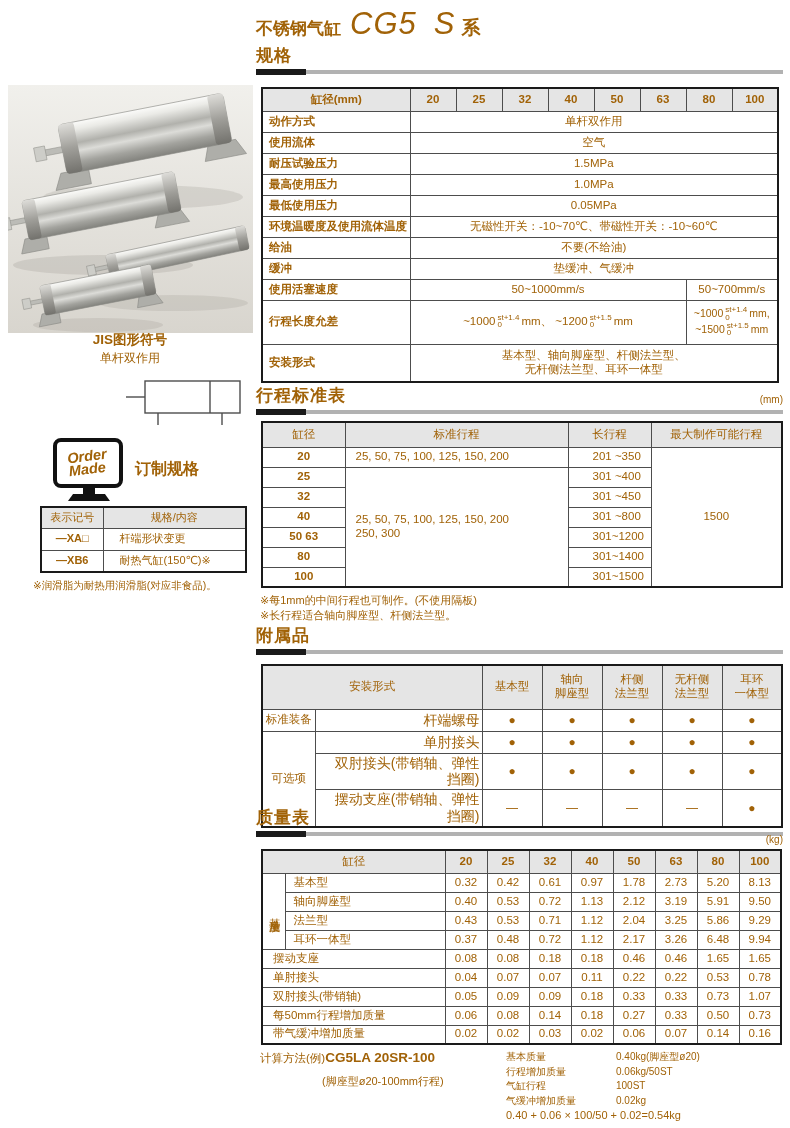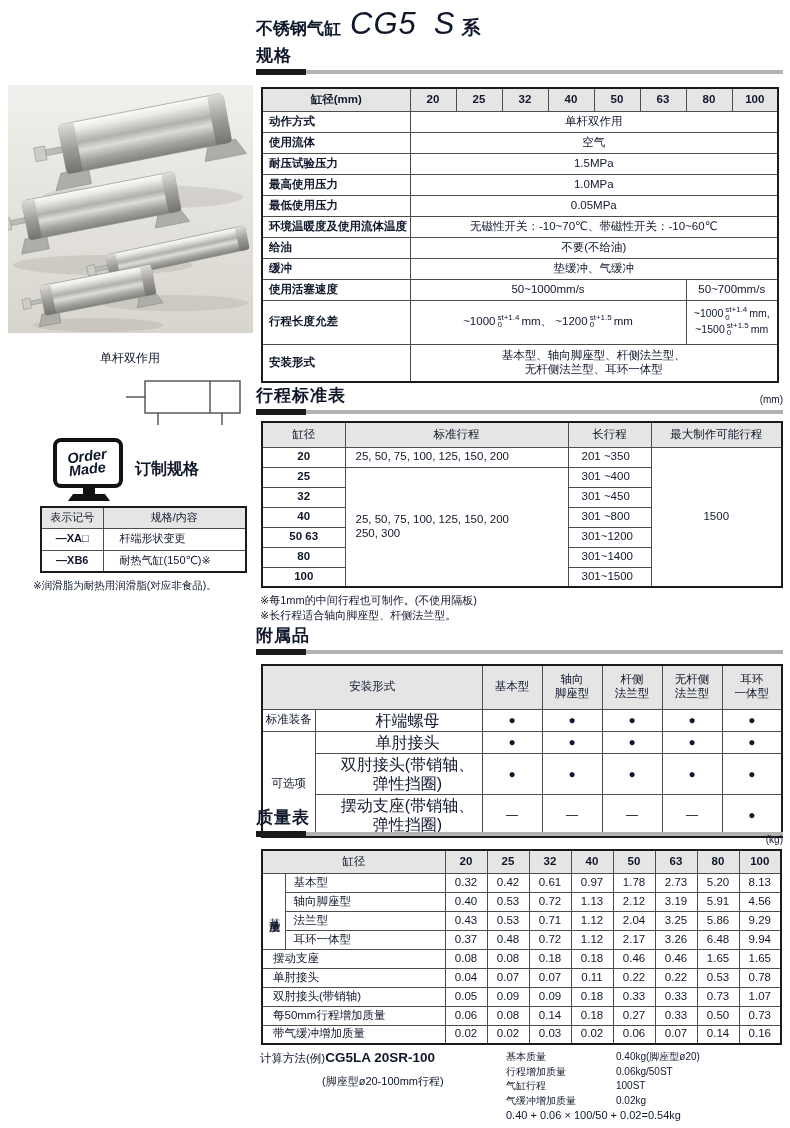--- a/index.html
+++ b/index.html
@@ -1,18 +1,18 @@
 <!DOCTYPE html>
 <html><head>
 <meta charset="utf-8">
 <style>
   *{box-sizing:border-box;margin:0;padding:0}
   body{margin:0;background:#fff}
   .page{position:relative;width:790px;height:1128px;background:#fff;
-        font-family:"Liberation Sans","DejaVu Sans",sans-serif;color:#0f172a;overflow:hidden}
+        font-family:"Liberation Sans","DejaVu Sans",sans-serif;color:#a16207;overflow:hidden}
   .abs{position:absolute}
 
   
   .title-row{left:256px;top:6px;display:flex;align-items:baseline}
   .t-prefix{font-size:17px;font-weight:bold}
   .t-model{font-size:31px;font-weight:normal;font-style:italic;letter-spacing:1px;margin-left:9px}
   .t-variant{margin-left:17px}
   .t-suffix{font-size:19px;font-weight:bold;margin-left:6px}
 
   
@@ -39,26 +39,26 @@
   .spec .mount-row td{height:38px}
   .tolv{white-space:nowrap}
   .tstack{display:inline-flex;flex-direction:column;align-items:flex-start;
           font-size:8px;line-height:7.5px;vertical-align:middle;margin:0 2px;position:relative;top:-1px}
   .tol-right{font-size:10.5px;line-height:14px}
 
   
   .stroke td{height:20px}
   .stroke .hd td{height:25px}
   .stroke .std{text-align:left;padding-left:10px}
-  .stroke .lng{text-align:left;padding-left:13px}
+  .stroke .lng{text-align:left;padding-left:24px}
 
   
   .acc td{height:22px}
   .acc .hd td{height:44px;background:#e5e5e5}
-  .acc .item{text-align:center;padding-left:20px;font-size:16px}
+  .acc .item{text-align:right;padding-left:6px;font-size:14px}
   .acc .mark{font-size:12px}
 
   
   .wt td{height:19px;font-size:11.5px}
   .wt .hd td{height:23px}
   .wt .wlabel{text-align:left;padding-left:8px}
   .wt .wlabel2{text-align:left;padding-left:10px}
   .vlabel{writing-mode:vertical-rl;text-orientation:upright;font-size:11px;letter-spacing:1px;padding:2px 0}
 
   
@@ -167,20 +167,21 @@
         <polygon points="96,26 112,26 118,38 92,38" fill="#aeaea9" stroke="#8a8a85" stroke-width="0.6"></polygon>
         <rect x="-15" y="11" width="15" height="4" fill="#bcbcb7" stroke="#8a8a85" stroke-width="0.5"></rect>
         <rect x="-20" y="8" width="8" height="10" fill="#cdcdc8" stroke="#8a8a85" stroke-width="0.5"></rect>
         <rect x="0" y="-2" width="113" height="30" rx="3" fill="url(#met)" stroke="#8a8a85" stroke-width="0.6"></rect>
         <rect x="0" y="-2" width="11" height="30" rx="2" fill="url(#capg)"></rect>
         <rect x="102" y="-2" width="11" height="30" rx="2" fill="url(#capg)"></rect>
       </g>
     </svg>
   </div>
 
+  <div class="abs jis-title">JIS图形符号</div>
   <div class="abs jis-sub">单杆双作用</div>
   <div class="abs jis-svg">
     <svg width="130" height="52" viewBox="0 0 130 52">
       <g stroke="#4d4d4d" stroke-width="1.4" fill="none">
         <line x1="0" y1="21" x2="19" y2="21"></line>
         <rect x="19" y="5" width="95" height="32"></rect>
         <line x1="84" y1="5" x2="84" y2="37"></line>
         <line x1="32" y1="37" x2="32" y2="49"></line>
         <line x1="96" y1="37" x2="96" y2="49"></line>
       </g>
@@ -528,21 +529,21 @@
 
         <tr>
           <td class="wlabel">轴向脚座型</td>
           <td>0.40</td>
           <td>0.53</td>
           <td>0.72</td>
           <td>1.13</td>
           <td>2.12</td>
           <td>3.19</td>
           <td>5.91</td>
-          <td>4.56</td>
+          <td>9.50</td>
         </tr>
 
         <tr>
           <td class="wlabel">法兰型</td>
           <td>0.43</td>
           <td>0.53</td>
           <td>0.71</td>
           <td>1.12</td>
           <td>2.04</td>
           <td>3.25</td>

